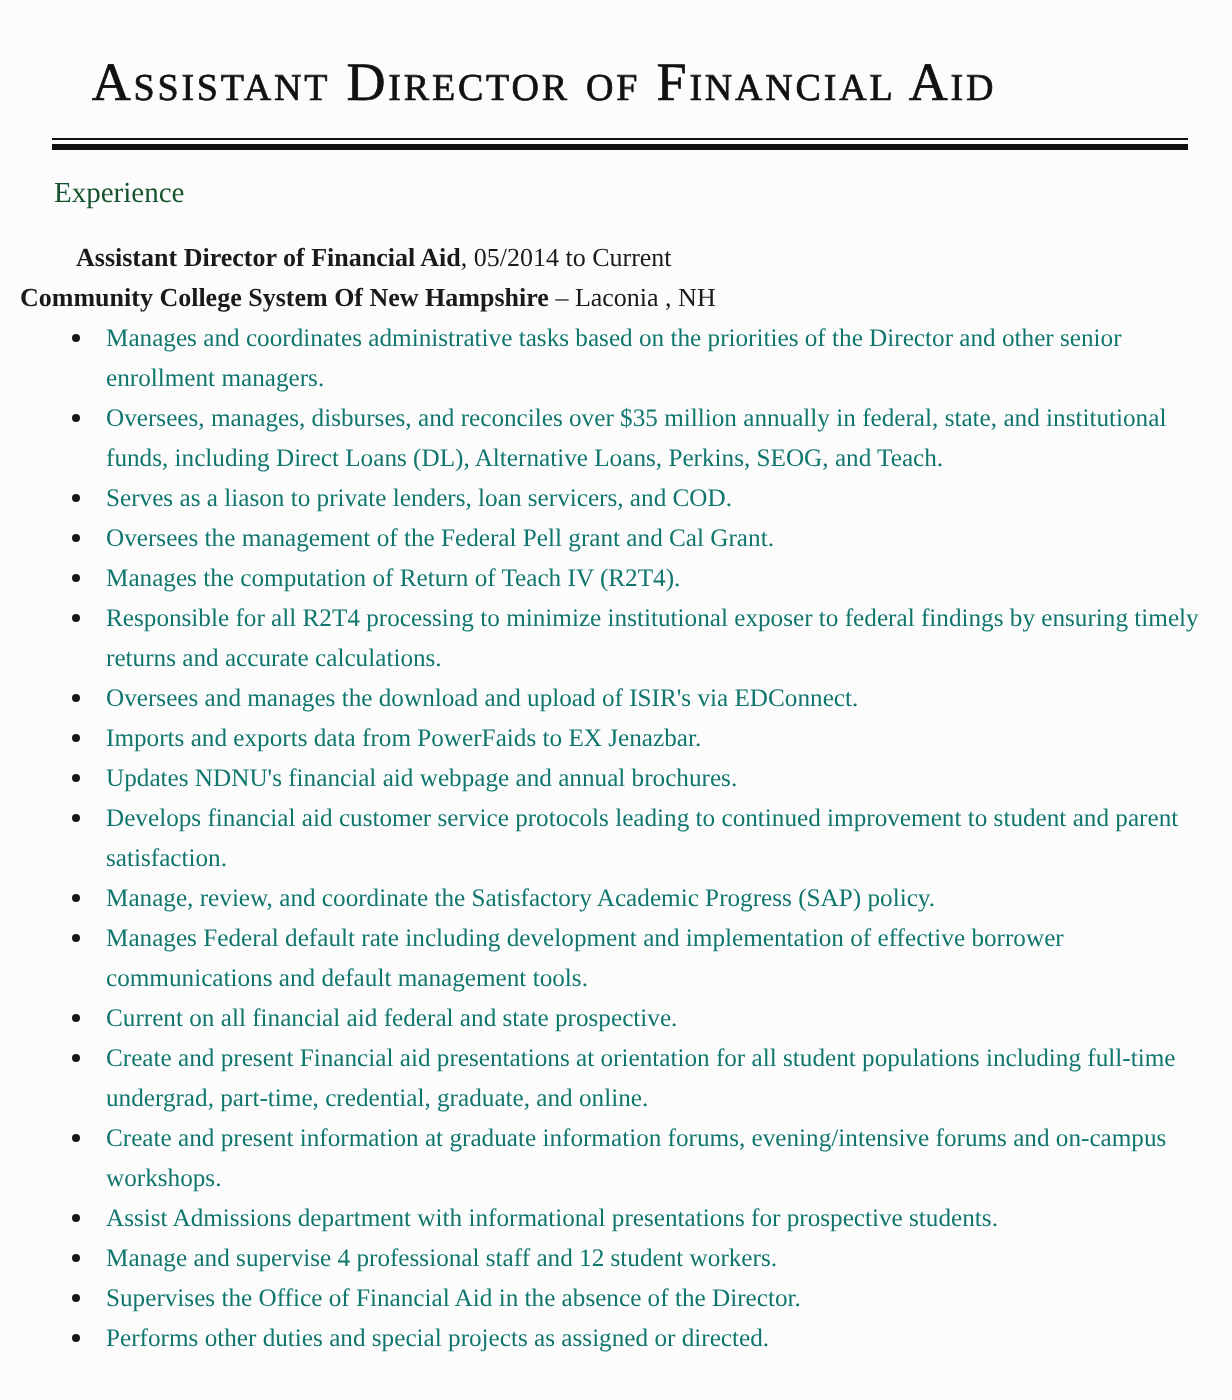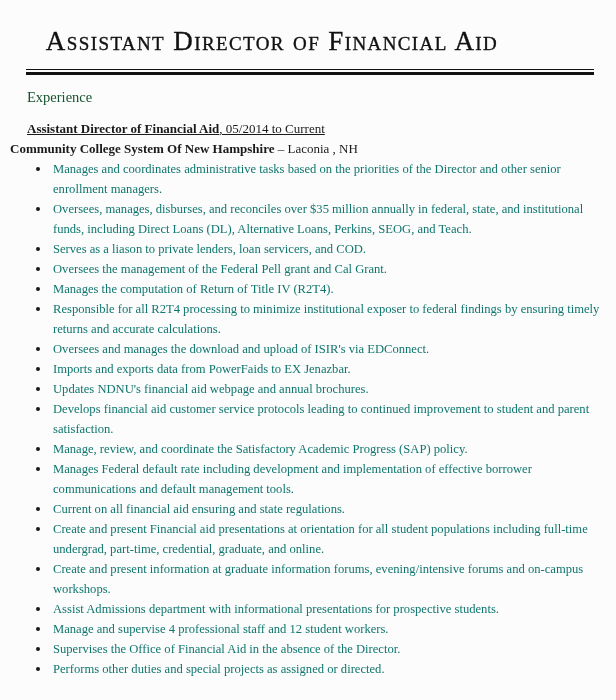--- a/index.html
+++ b/index.html
@@ -54,25 +54,24 @@
       position: absolute;
       left: 27px;
       top: 89px;
       font-size: 14.5px;
       color: #14532d;
       margin: 0;
       font-weight: normal;
     }
     .job-title-line {
       position: absolute;
-      left: 27px;
+      left: 38px;
       top: 120px;
       font-size: 13px;
       line-height: 17px;
-      text-decoration: underline;
     }
     .company-line {
       position: absolute;
       left: 10px;
       top: 140px;
       font-size: 13px;
       line-height: 17px;
     }
     .bold { font-weight: bold; }
     .bullets {
@@ -117,29 +116,29 @@
   </div>
   <div class="company-line">
     <span class="bold">Community College System Of New Hampshire</span><span> – Laconia , NH</span>
   </div>
 
   <ul class="bullets">
     <li><span class="bullet-dot"></span><span>Manages and coordinates administrative tasks based on the priorities of the Director and other senior enrollment managers.</span></li>
     <li><span class="bullet-dot"></span><span>Oversees, manages, disburses, and reconciles over $35 million annually in federal, state, and institutional funds, including Direct Loans (DL), Alternative Loans, Perkins, SEOG, and Teach.</span></li>
     <li><span class="bullet-dot"></span><span>Serves as a liason to private lenders, loan servicers, and COD.</span></li>
     <li><span class="bullet-dot"></span><span>Oversees the management of the Federal Pell grant and Cal Grant.</span></li>
-    <li><span class="bullet-dot"></span><span>Manages the computation of Return of Title IV (R2T4).</span></li>
+    <li><span class="bullet-dot"></span><span>Manages the computation of Return of Teach IV (R2T4).</span></li>
     <li><span class="bullet-dot"></span><span>Responsible for all R2T4 processing to minimize institutional exposer to federal findings by ensuring timely returns and accurate calculations.</span></li>
     <li><span class="bullet-dot"></span><span>Oversees and manages the download and upload of ISIR's via EDConnect.</span></li>
     <li><span class="bullet-dot"></span><span>Imports and exports data from PowerFaids to EX Jenazbar.</span></li>
     <li><span class="bullet-dot"></span><span>Updates NDNU's financial aid webpage and annual brochures.</span></li>
     <li><span class="bullet-dot"></span><span>Develops financial aid customer service protocols leading to continued improvement to student and parent satisfaction.</span></li>
     <li><span class="bullet-dot"></span><span>Manage, review, and coordinate the Satisfactory Academic Progress (SAP) policy.</span></li>
     <li><span class="bullet-dot"></span><span>Manages Federal default rate including development and implementation of effective borrower communications and default management tools.</span></li>
-    <li><span class="bullet-dot"></span><span>Current on all financial aid ensuring and state regulations.</span></li>
+    <li><span class="bullet-dot"></span><span>Current on all financial aid federal and state prospective.</span></li>
     <li><span class="bullet-dot"></span><span>Create and present Financial aid presentations at orientation for all student populations including full-time undergrad, part-time, credential, graduate, and online.</span></li>
     <li><span class="bullet-dot"></span><span>Create and present information at graduate information forums, evening/intensive forums and on-campus workshops.</span></li>
     <li><span class="bullet-dot"></span><span>Assist Admissions department with informational presentations for prospective students.</span></li>
     <li><span class="bullet-dot"></span><span>Manage and supervise 4 professional staff and 12 student workers.</span></li>
     <li><span class="bullet-dot"></span><span>Supervises the Office of Financial Aid in the absence of the Director.</span></li>
     <li><span class="bullet-dot"></span><span>Performs other duties and special projects as assigned or directed.</span></li>
   </ul>
 </div>
 
 </body></html>

